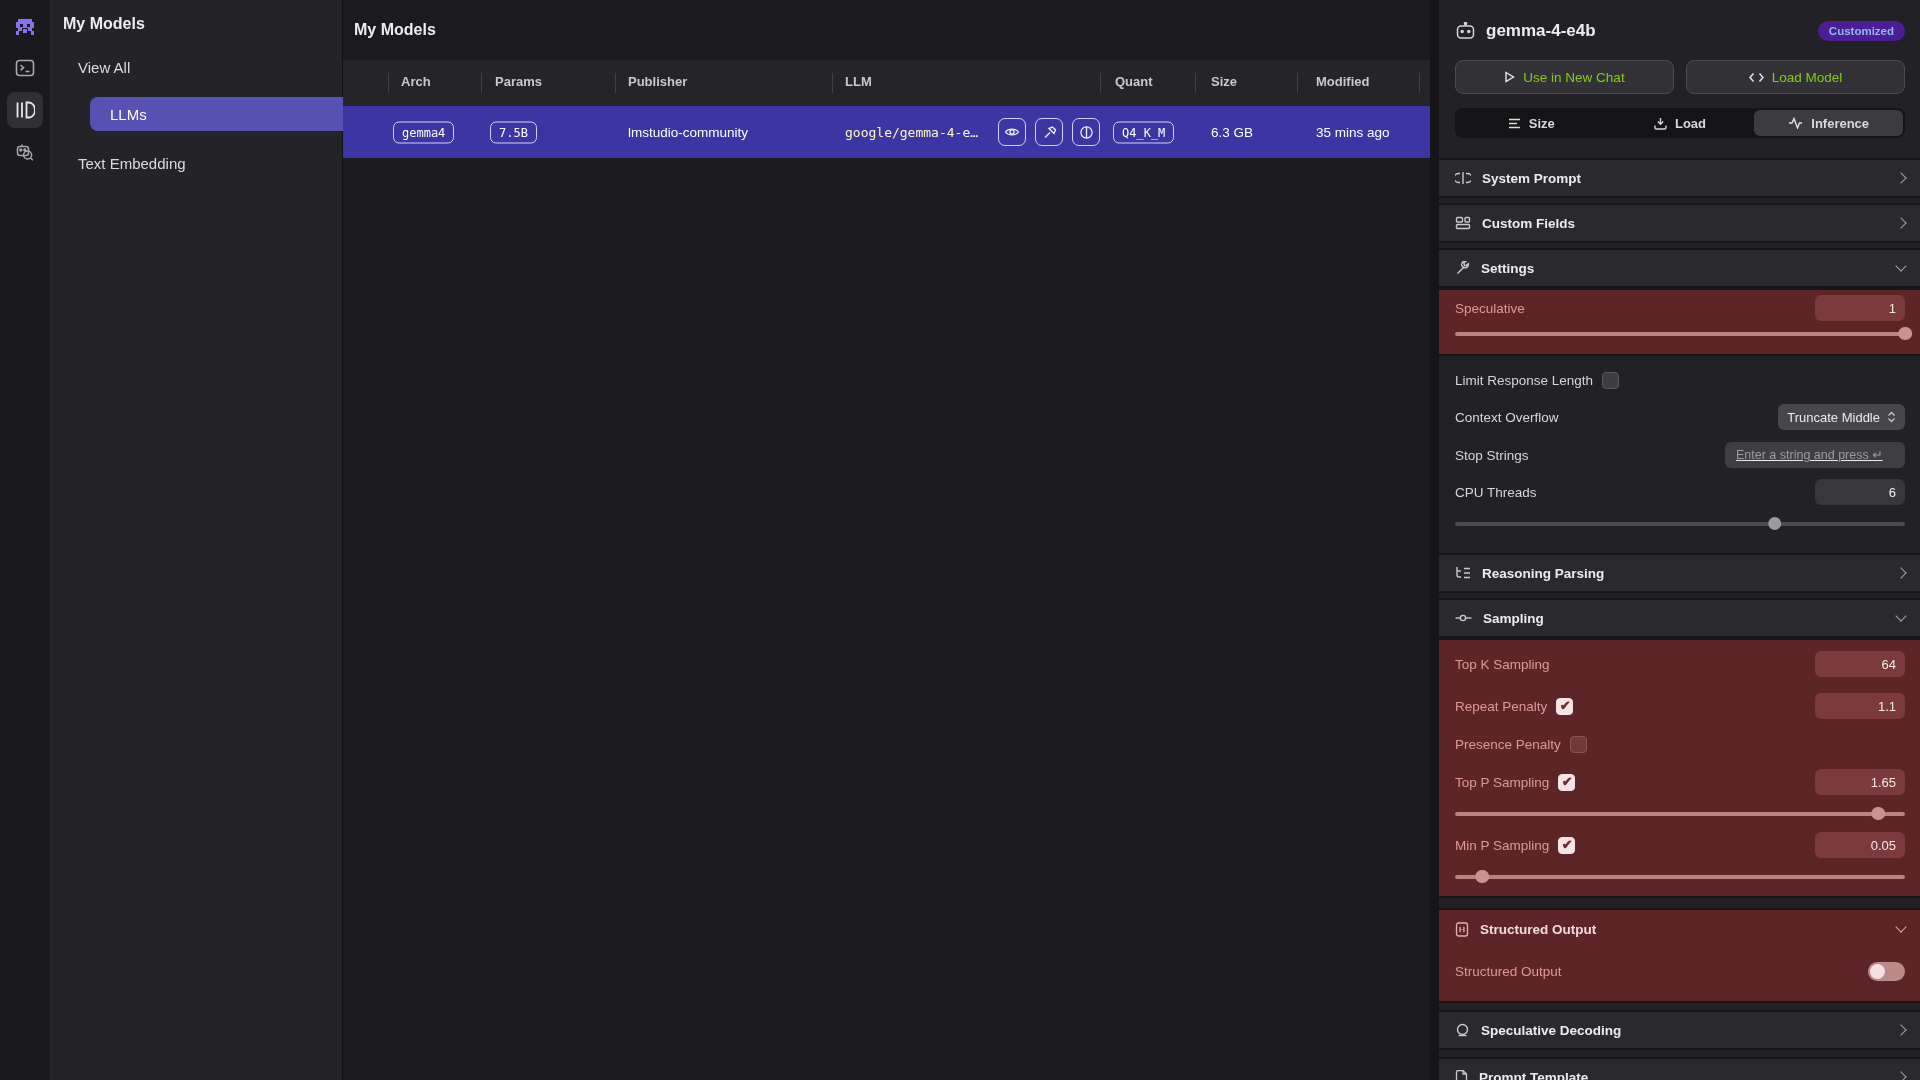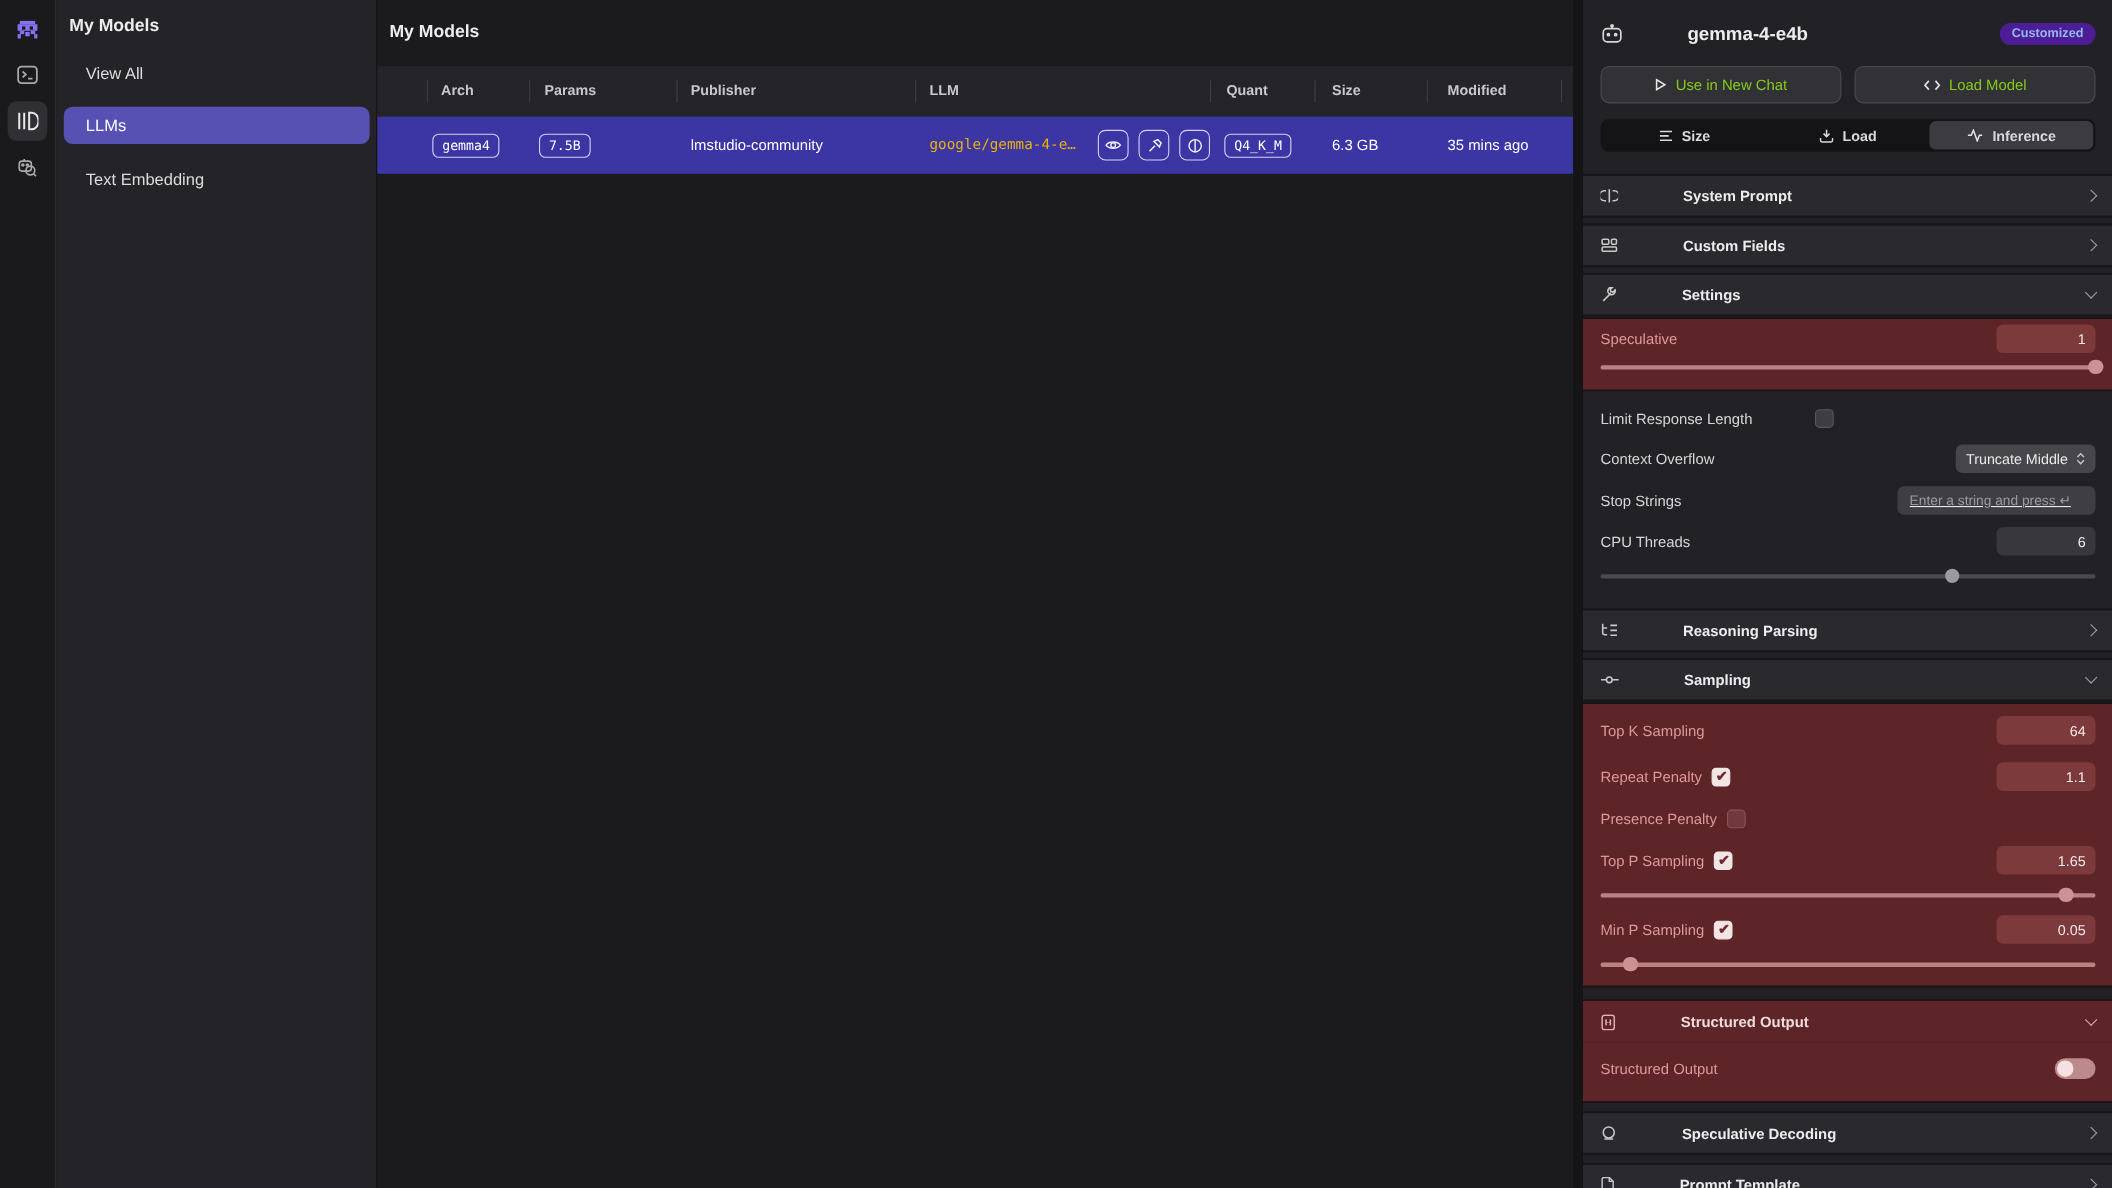--- a/index.html
+++ b/index.html
@@ -9,41 +9,41 @@
   
   .rail { position:absolute; left:0; top:0; width:51px; height:1080px; background:#1a1a1d; border-right:1px solid #2b2b2f; }
   .rail-icon { position:absolute; left:50%; transform:translate(-50%,-50%); width:36px; height:36px; display:flex; align-items:center; justify-content:center; border-radius:8px; color:#a9a9ad; }
   .rail-icon.selected { background:#303034; color:#e8e8ea; }
   .rail-icon svg { display:block; }
 
   
   .sidebar { position:absolute; left:51px; top:0; width:292px; height:1080px; background:#242428; border-right:1px solid #121214; }
   .sb-title { position:absolute; left:12px; top:15px; font-size:16px; font-weight:bold; color:#ededef; }
   .sb-item { position:absolute; left:7px; width:278px; height:34px; display:flex; align-items:center; padding-left:20px; border-radius:8px; font-size:15px; color:#dcdcde; cursor:default; }
-  .sb-item.selected { background:#5851b4; color:#ffffff; }
+  .sb-item.selected { background:#5851b4; color:#ffffff;margin-left:32px; }
 
   
   .main { position:absolute; left:343px; top:0; width:1087px; height:1080px; background:#1b1b1e; }
   .main-title { position:absolute; left:11px; top:21px; font-size:16px; font-weight:bold; color:#ededef; }
   .thead { position:absolute; left:0; top:60px; width:1087px; height:46px; background:#252529; }
   .th { position:absolute; top:14px; font-size:13px; font-weight:bold; color:#c9c9cd; }
   .tick { position:absolute; top:13px; width:1px; height:20px; background:#3f3f44; }
   .trow { position:absolute; left:0; top:106px; width:1087px; height:52px; background:#3c35a4; color:#ffffff; }
   .rcell { position:absolute; top:50%; transform:translateY(-50%); font-size:13.5px; color:#ffffff; white-space:nowrap; }
   .pill-badge { font-family:"DejaVu Sans Mono",monospace; font-size:12px; border:1.2px solid rgba(225,223,250,.92); border-radius:6px; padding:3px 8px; color:#fff; }
-  .mono { font-family:"DejaVu Sans Mono",monospace; font-size:13px; color:#eab308; }
+  .mono { font-family:"DejaVu Sans Mono",monospace; font-size:13px; color:#fef9c3; }
   .chip { position:absolute; top:50%; transform:translateY(-50%); width:28px; height:28px; border:1.2px solid rgba(225,223,250,.92); border-radius:7px; display:flex; align-items:center; justify-content:center; color:#efeefb; }
 
   
   .gutter { position:absolute; left:1430px; top:0; width:9px; height:1080px; background:#151517; }
 
   
   .panel { position:absolute; left:1439px; top:0; width:481px; height:1080px; background:#222226; overflow:hidden; }
   .p-abs { position:absolute; left:0; width:481px; }
-  .p-pad { padding:0 15px 0 16px;gap:48px; }
+  .p-pad { padding:0 15px 0 16px; }
 
   .p-titlerow { top:14px; height:34px; display:flex; align-items:center; }
   .p-title { font-size:17px; font-weight:bold; color:#ececee; margin-left:10px; }
   .badge { margin-left:auto; background:#4c1d95; color:#93b8f5; font-size:11.5px; font-weight:bold; padding:4px 11px; border-radius:999px; }
 
   .p-btnrow { top:60px; height:34px; display:flex; gap:12px; }
   .p-btn { flex:1; background:#323236; border:1px solid #4a4a4f; border-radius:8px; color:#84cc16; font-size:13.5px; display:flex; align-items:center; justify-content:center; gap:8px; }
 
   .p-tabs { top:108px; height:30px; }
   .tabbar { background:#141416; border-radius:8px; height:30px; display:flex; padding:2px; }

